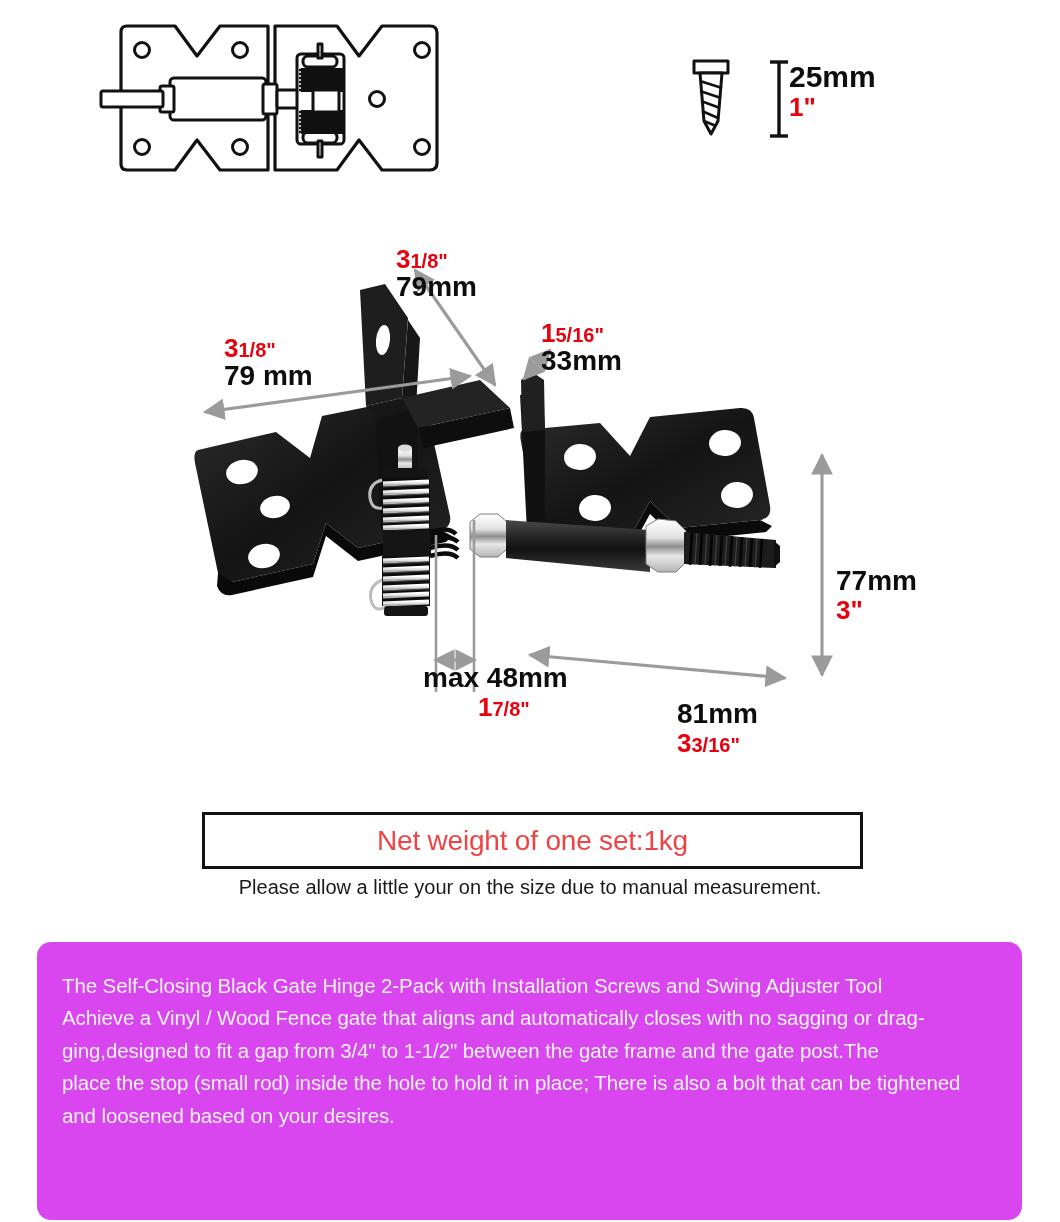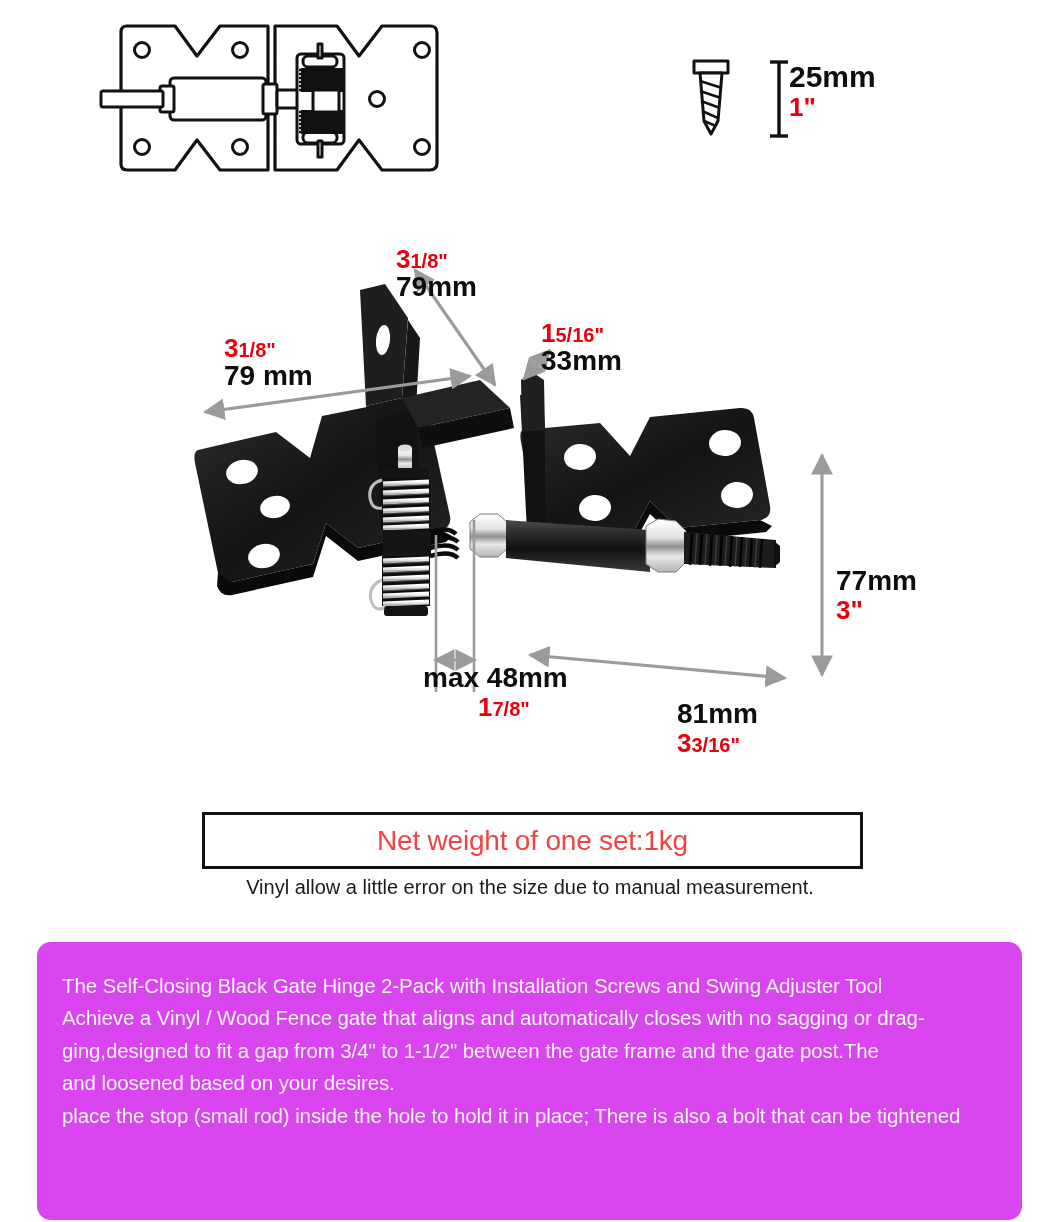--- a/index.html
+++ b/index.html
@@ -407,23 +407,23 @@
   <div class="dimlabel" style="left:677px; top:700px;">
     <div class="dim-mm">81mm</div>
     <div class="dim-in" style="margin-top:1px;">
       <span class="whole">3</span><span class="frac">3/16"</span>
     </div>
   </div>
 
   <div class="weightbox">
     <span>Net weight of one set:1kg</span>
   </div>
-  <div class="disclaimer">Vinyl allow a little error on the size due to manual measurement.</div>
+  <div class="disclaimer">Please allow a little your on the size due to manual measurement.</div>
 
   <div class="descpanel">
     <p>The Self-Closing Black Gate Hinge 2-Pack with Installation Screws and Swing Adjuster Tool</p>
     <p>Achieve a Vinyl / Wood Fence gate that aligns and automatically closes with no sagging or drag-</p>
     <p>ging,designed to fit a gap from 3/4" to 1-1/2" between the gate frame and the gate post.The</p>
+    <p>place the stop (small rod) inside the hole to hold it in place; There is also a bolt that can be tightened</p>
     <p>and loosened based on your desires.</p>
-    <p>place the stop (small rod) inside the hole to hold it in place; There is also a bolt that can be tightened</p>
   </div>
 
 </div>
 
 </body></html>

